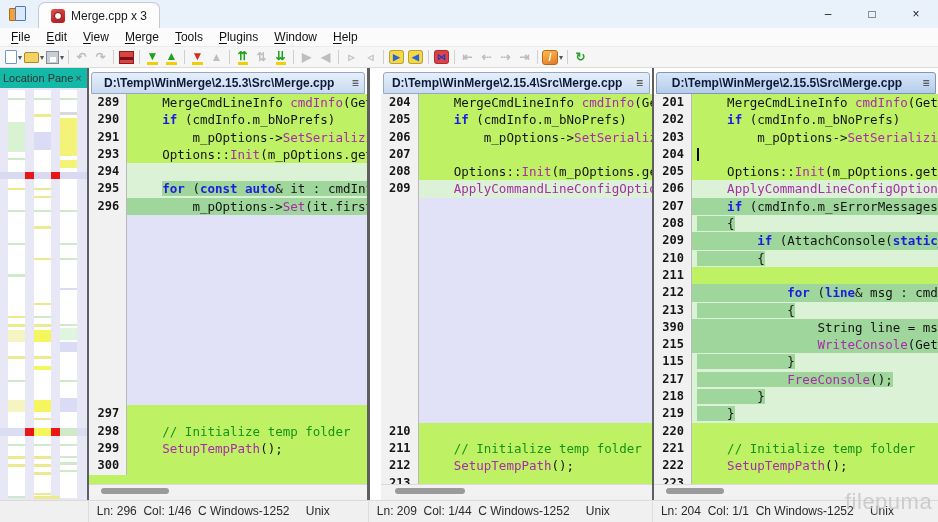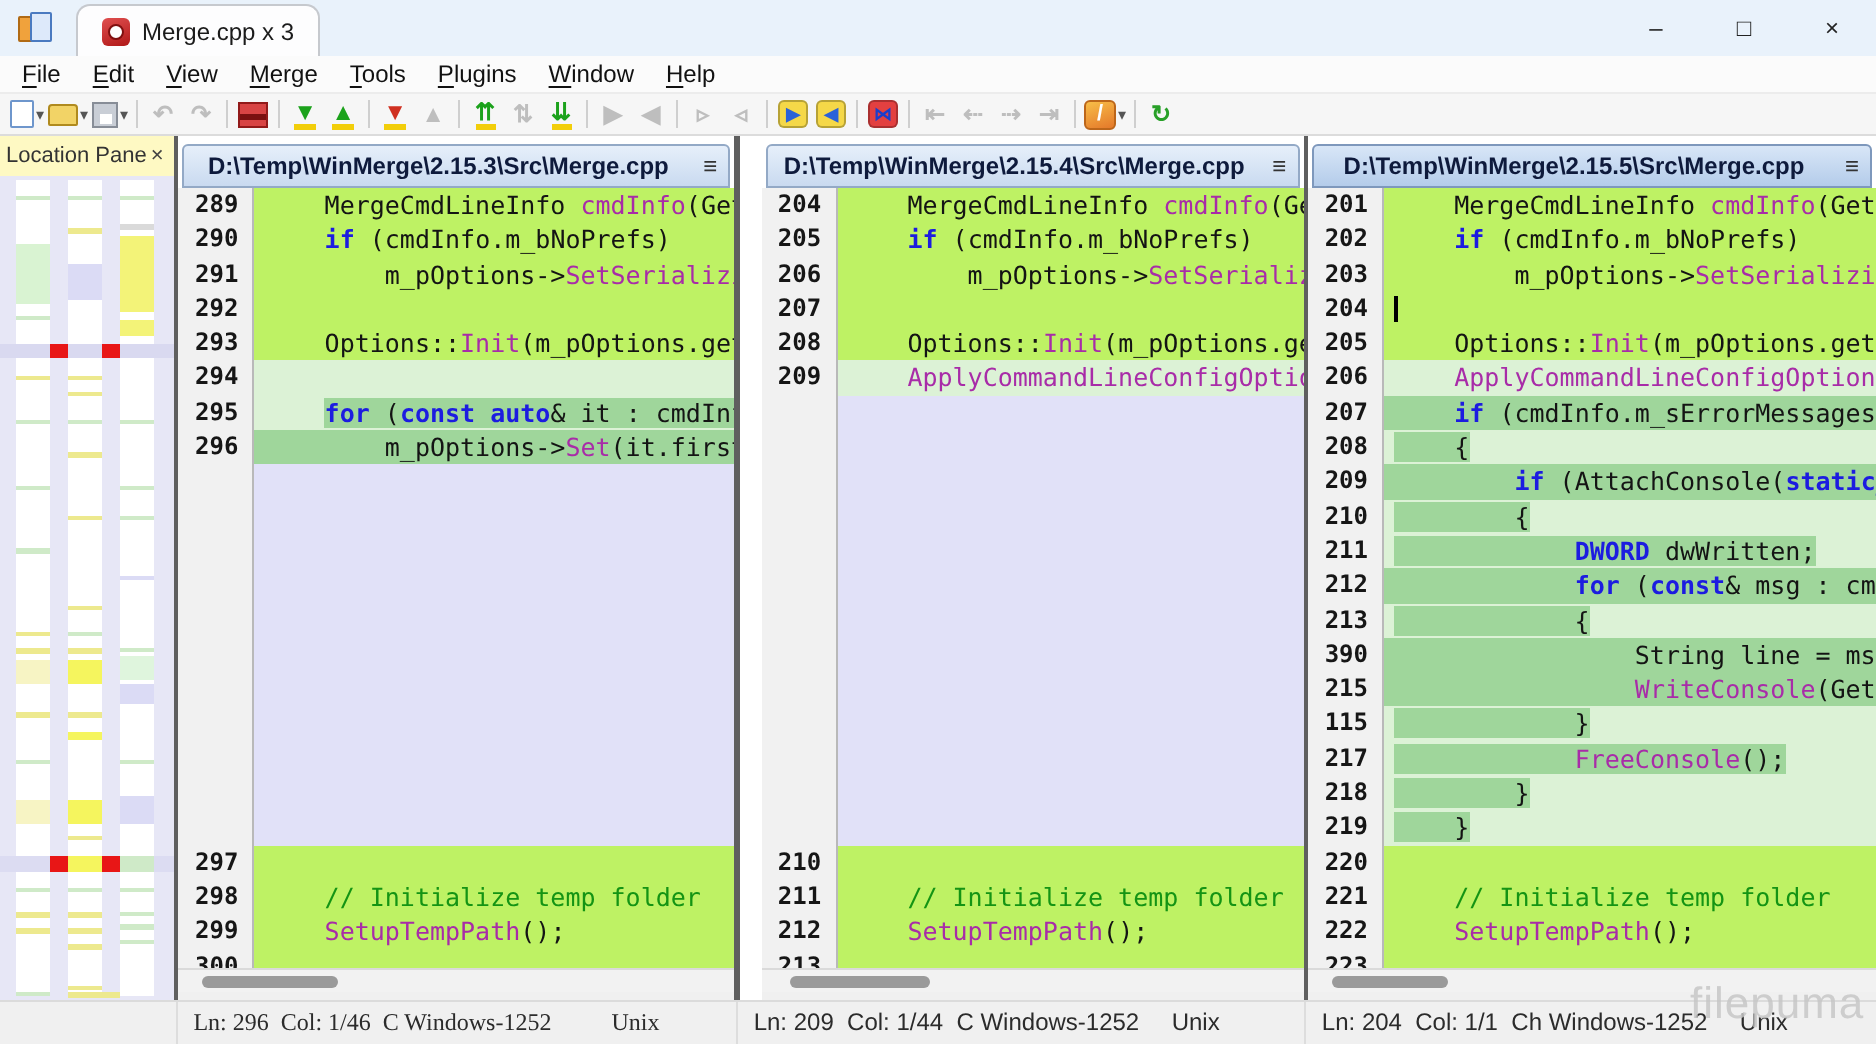--- a/index.html
+++ b/index.html
@@ -38,21 +38,21 @@
   .k-save::after { content:""; position:absolute; left:3px; bottom:1px; width:6px; height:5px; background:#FFF; }
   .k-redbar { width:15px; height:13px; background:#D84444; border:1px solid #921A1A; position:relative; }
   .k-redbar::after { content:""; position:absolute; left:0; top:5px; width:13px; height:3px; background:#7A1010; }
   .k-wrench { width:16px; height:15px; border-radius:3px; background:linear-gradient(160deg,#F8BE48,#E4782A); border:1px solid #BC661A;
     color:#FFF; font-weight:bold; font-size:11px; display:flex; align-items:center; justify-content:center; }
   
   .main { position:relative; height:432px; background:#F0F0F0; display:flex; }
   .splitter { width:3px; background:#5F5F5F; }
   
   .loc-pane { width:88px; background:#E7E7F6; display:flex; flex-direction:column; }
-  .loc-header { height:20px; background:#fef9c3; display:flex; align-items:center; font-size:11px; color:#333; padding:0 3px; }
+  .loc-header { height:20px; background:#14b8a6; display:flex; align-items:center; font-size:11px; color:#333; padding:0 3px; }
   .loc-title { flex:1; white-space:nowrap; overflow:hidden; }
   .loc-close { font-size:11px; color:#444; padding:0 2px; }
   .loc-canvas { position:relative; flex:1; overflow:hidden; }
   .loc-bar { position:absolute; top:2px; bottom:2px; width:17px; background:#FFF; }
   .loc-mark { position:absolute; }
   
   .pane { background:#FFF; display:flex; flex-direction:column; }
   .pane-header { height:22px; margin:4px 2px 0 2px; border:1px solid #93A9C6; border-radius:3px 3px 0 0;
     background:linear-gradient(#E6EFFA,#C9DAF0); display:flex; align-items:center; font-size:12px; font-weight:bold; color:#0E1A3C;justify-content:flex-end; }
   .pane.active .pane-header { background:linear-gradient(#D8E6F7,#B4CCEA); border-color:#7E98BC; }
@@ -300,24 +300,20 @@
           </div>
           <div class="row">
             <div class="gut">290</div>
             <div class="txt"><span>    </span><span class="kw">if</span><span> (cmdInfo.m_bNoPrefs)</span></div>
           </div>
           <div class="row">
             <div class="gut">291</div>
             <div class="txt"><span>        m_pOptions-&gt;</span><span class="fn">SetSerializing</span></div>
           </div>
           <div class="row">
-            <div class="gut">292</div>
-            <div class="txt"></div>
-          </div>
-          <div class="row">
             <div class="gut">293</div>
             <div class="txt"><span>    Options::</span><span class="fn">Init</span><span>(m_pOptions.get());</span></div>
           </div>
           <div class="row">
             <div class="gut">294</div>
             <div class="txt light"></div>
           </div>
           <div class="row">
             <div class="gut">295</div>
             <div class="txt light"><span>    </span><span class="dkspan"><span class="kw">for</span><span> (</span><span class="kw">const auto</span><span>&amp; it : cmdInfo.m_Options)</span></span></div>
@@ -451,25 +447,24 @@
           <div class="row">
             <div class="gut">209</div>
             <div class="txt dark"><span>        </span><span class="kw">if</span><span> (AttachConsole(</span><span class="kw">static_cast</span></div>
           </div>
           <div class="row">
             <div class="gut">210</div>
             <div class="txt light"><span class="dkspan"><span>        {</span></span></div>
           </div>
           <div class="row">
             <div class="gut">211</div>
-            <div class="txt light"><span class="dkspan"><span>            </span><span class="kw">DWORD</span><span> dwWritten;</span></span></div>
           </div>
           <div class="row">
             <div class="gut">212</div>
-            <div class="txt dark"><span>            </span><span class="kw">for</span><span> (</span><span class="kw">const</span><span>&amp; msg : cmdInfo.m_sErrorMessages)</span></div>
+            <div class="txt dark"><span>            </span><span class="kw">for</span><span> (</span><span class="kw">line</span><span>&amp; msg : cmdInfo.m_sErrorMessages)</span></div>
           </div>
           <div class="row">
             <div class="gut">213</div>
             <div class="txt light"><span class="dkspan"><span>            {</span></span></div>
           </div>
           <div class="row">
             <div class="gut">390</div>
             <div class="txt dark"><span>                String line = msg + _T("\n");</span></div>
           </div>
           <div class="row">
@@ -511,21 +506,21 @@
         </div>
         <div class="hscroll">
           <div class="hthumb" style="left: 12px; width: 58px;"></div>
         </div>
         <div class="pane-bottom"></div>
       </div>
     </div>
 
   <div class="statusbar" id="statusbar">
     <div class="st-spacer"></div>
-  <div class="st-seg" style="width: 281px; font-family: Liberation Serif, serif;">
+  <div class="st-seg" style="width: 281px;">
         <span class="st-info">Ln: 296  Col: 1/46  C Windows-1252</span>
         <span class="st-eol">Unix</span>
       </div>
       <div class="st-seg" style="width: 285px;">
         <span class="st-info">Ln: 209  Col: 1/44  C Windows-1252</span>
         <span class="st-eol">Unix</span>
       </div>
       <div class="st-seg" style="width: 287px;">
         <span class="st-info">Ln: 204  Col: 1/1  Ch Windows-1252</span>
         <span class="st-eol">Unix</span>

